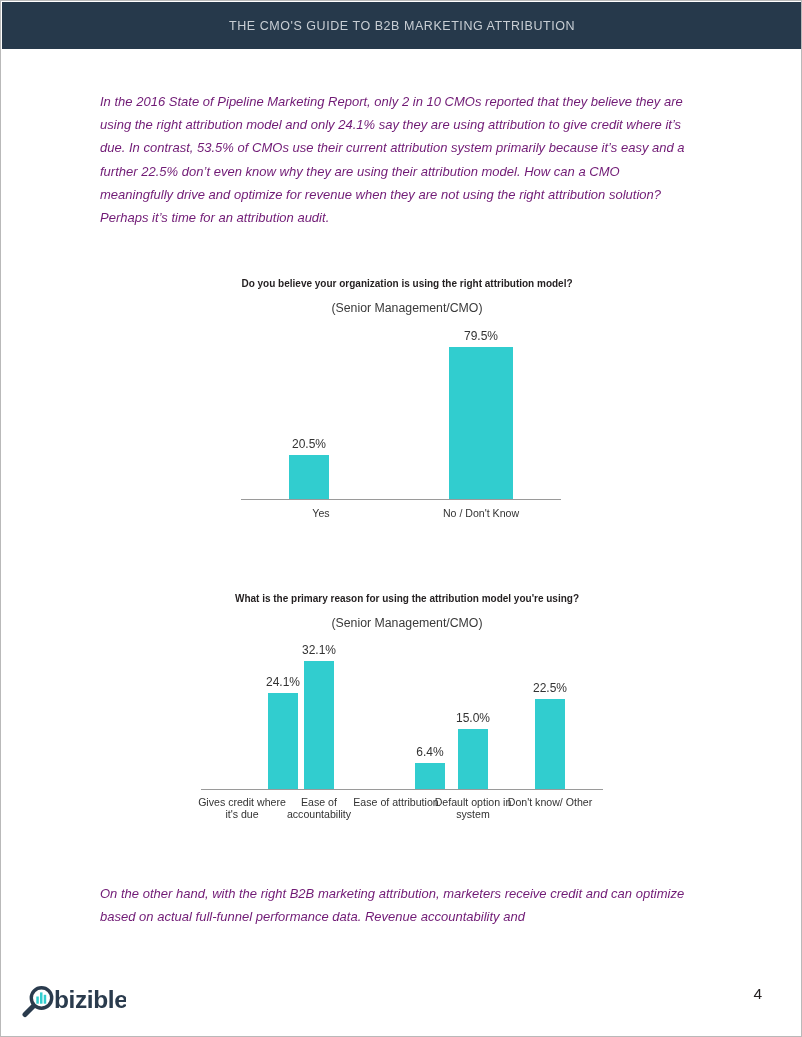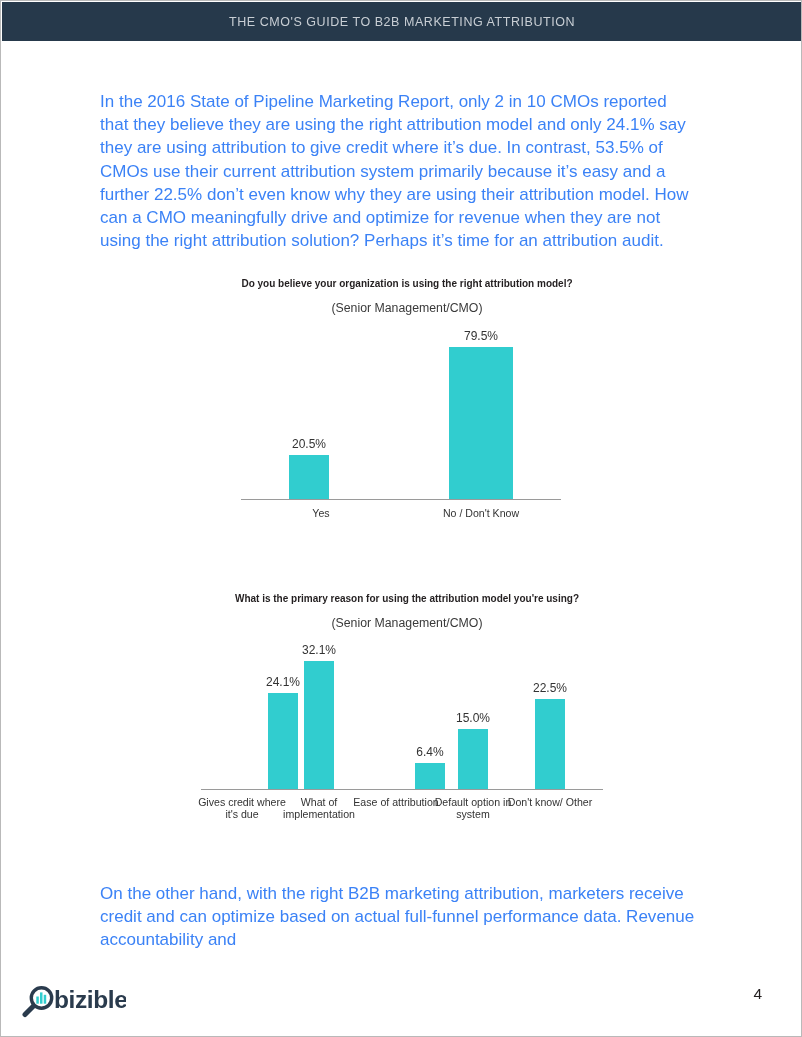--- a/index.html
+++ b/index.html
@@ -20,42 +20,43 @@
     box-sizing: border-box;
     overflow: hidden;
   }
 
   
   .header-bar {
     position: absolute;
     left: 1px;
     top: 1px;
     width: 800px;
-    height: 39px;
+    height: 47px;
     background: #26394b;
     display: flex;
     align-items: center;
     justify-content: center;
     box-sizing: border-box;
   }
   .header-title {
     color: #c8ced4;
     font-size: 12.5px;
     letter-spacing: 0.55px;
     font-weight: 400;
     white-space: nowrap;
   }
 
   
   .body-para {
     position: absolute;
-    color: #3b82f6;
-    font-size: 17px;
+    color: #701a75;
+    font-size: 13px;
     line-height: 23.2px;
     letter-spacing: 0.01px;
+    font-style: italic;
   }
   #para-top {
     left: 99px;
     top: 89px;
     width: 592px;
   }
   #para-bottom {
     left: 99px;
     top: 881px;
     width: 606px;
@@ -195,21 +196,21 @@
         <div class="bar-value">15.0%</div>
         <div class="bar-rect" style="height:60px;"></div>
       </div>
       <div class="bar-slot" style="left:334px;width:30px;">
         <div class="bar-value">22.5%</div>
         <div class="bar-rect" style="height:90px;"></div>
       </div>
     </div>
     <div class="cat-row">
       <div class="cat-label" style="left:-9px;width:100px;top:6px;">Gives credit where it's due</div>
-      <div class="cat-label" style="left:68px;width:100px;top:6px;">What of implementation</div>
+      <div class="cat-label" style="left:68px;width:100px;top:6px;">Ease of accountability</div>
       <div class="cat-label" style="left:145px;width:100px;top:6px;">Ease of attribution</div>
       <div class="cat-label" style="left:222px;width:100px;top:6px;">Default option in system</div>
       <div class="cat-label" style="left:299px;width:100px;top:6px;">Don't know/ Other</div>
     </div>
   </div>
 
   <div class="body-para" id="para-bottom">On the other hand, with the right B2B marketing attribution, marketers receive credit and can optimize based on actual full-funnel performance data. Revenue accountability and</div>
 
   <div class="footer-logo">
     <svg width="108" height="42" viewBox="0 0 108 42">

